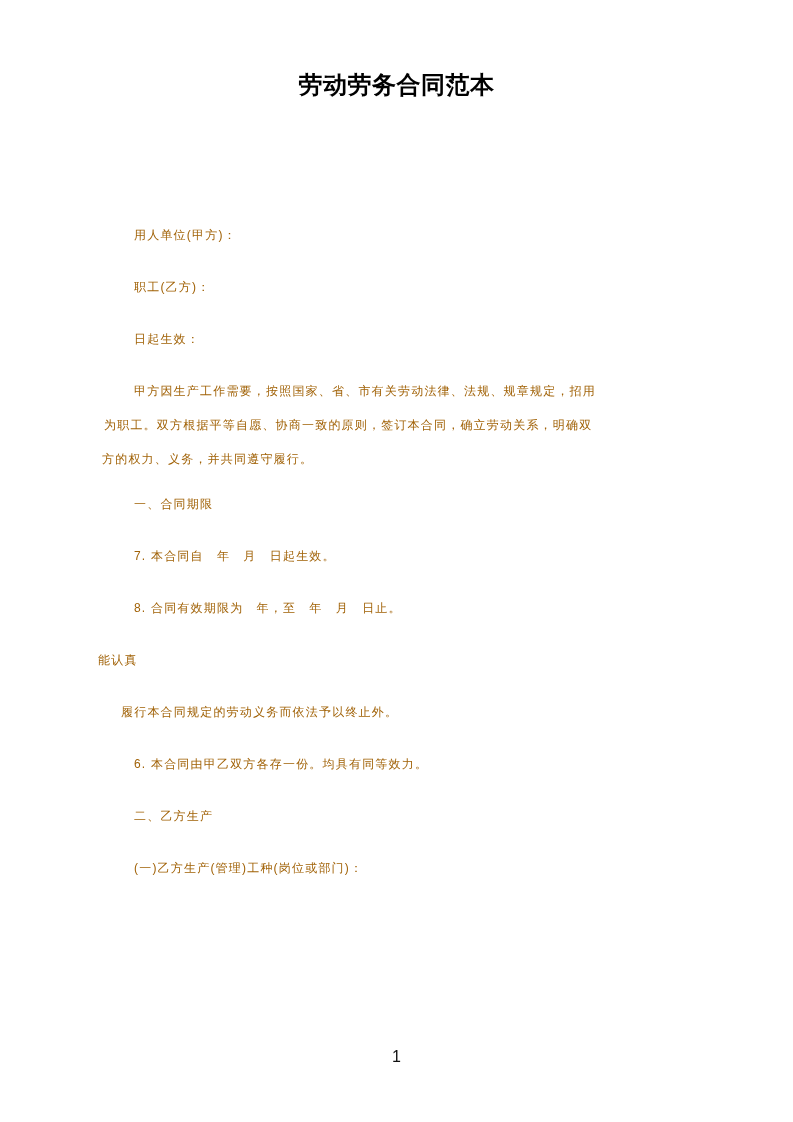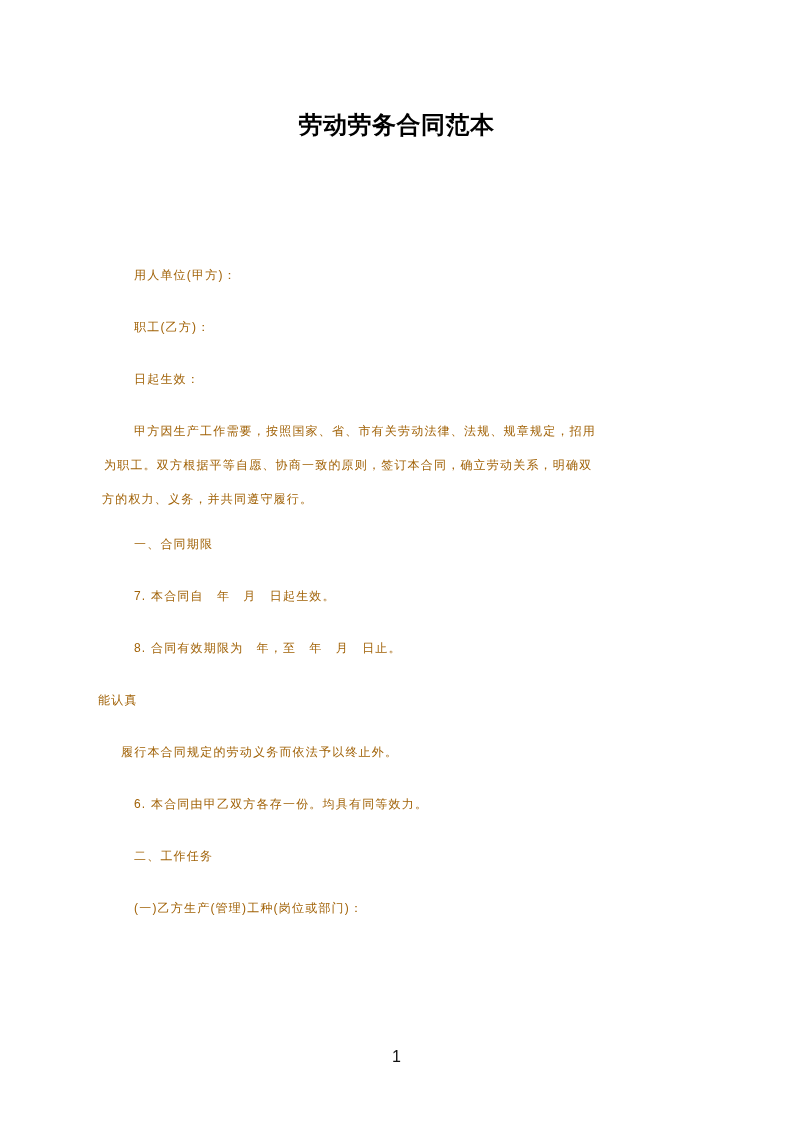--- a/index.html
+++ b/index.html
@@ -9,21 +9,21 @@
   }
   .page {
     position: relative;
     width: 793px;
     height: 1122px;
     margin: 0 auto;
     background: #ffffff;
     color: #111111;
     font-family: "Liberation Sans", sans-serif;
     box-sizing: border-box;
-    padding-top: 108px;
+    padding-top: 68px;
     overflow: hidden;
   }
   .doc-title {
     margin: 0;
     font-size: 24px;
     font-weight: bold;
     line-height: 34px;
     text-align: center;
     letter-spacing: 0.5px;
     color: #000000;
@@ -85,19 +85,19 @@
   <p class="line pl-134">8. 合同有效期限为　年，至　年　月　日止。</p>
 
   <div class="para">
     <p class="line pl-98">能认真</p>
   </div>
 
   <p class="line pl-121">履行本合同规定的劳动义务而依法予以终止外。</p>
 
   <p class="line pl-134">6. 本合同由甲乙双方各存一份。均具有同等效力。</p>
 
-  <p class="line pl-134">二、工作任务</p>
+  <p class="line pl-134">二、乙方生产</p>
 
   <p class="line pl-134">(一)乙方生产(管理)工种(岗位或部门)：</p>
 
   <div class="page-number">1</div>
 
 </div>
 
 </body></html>

